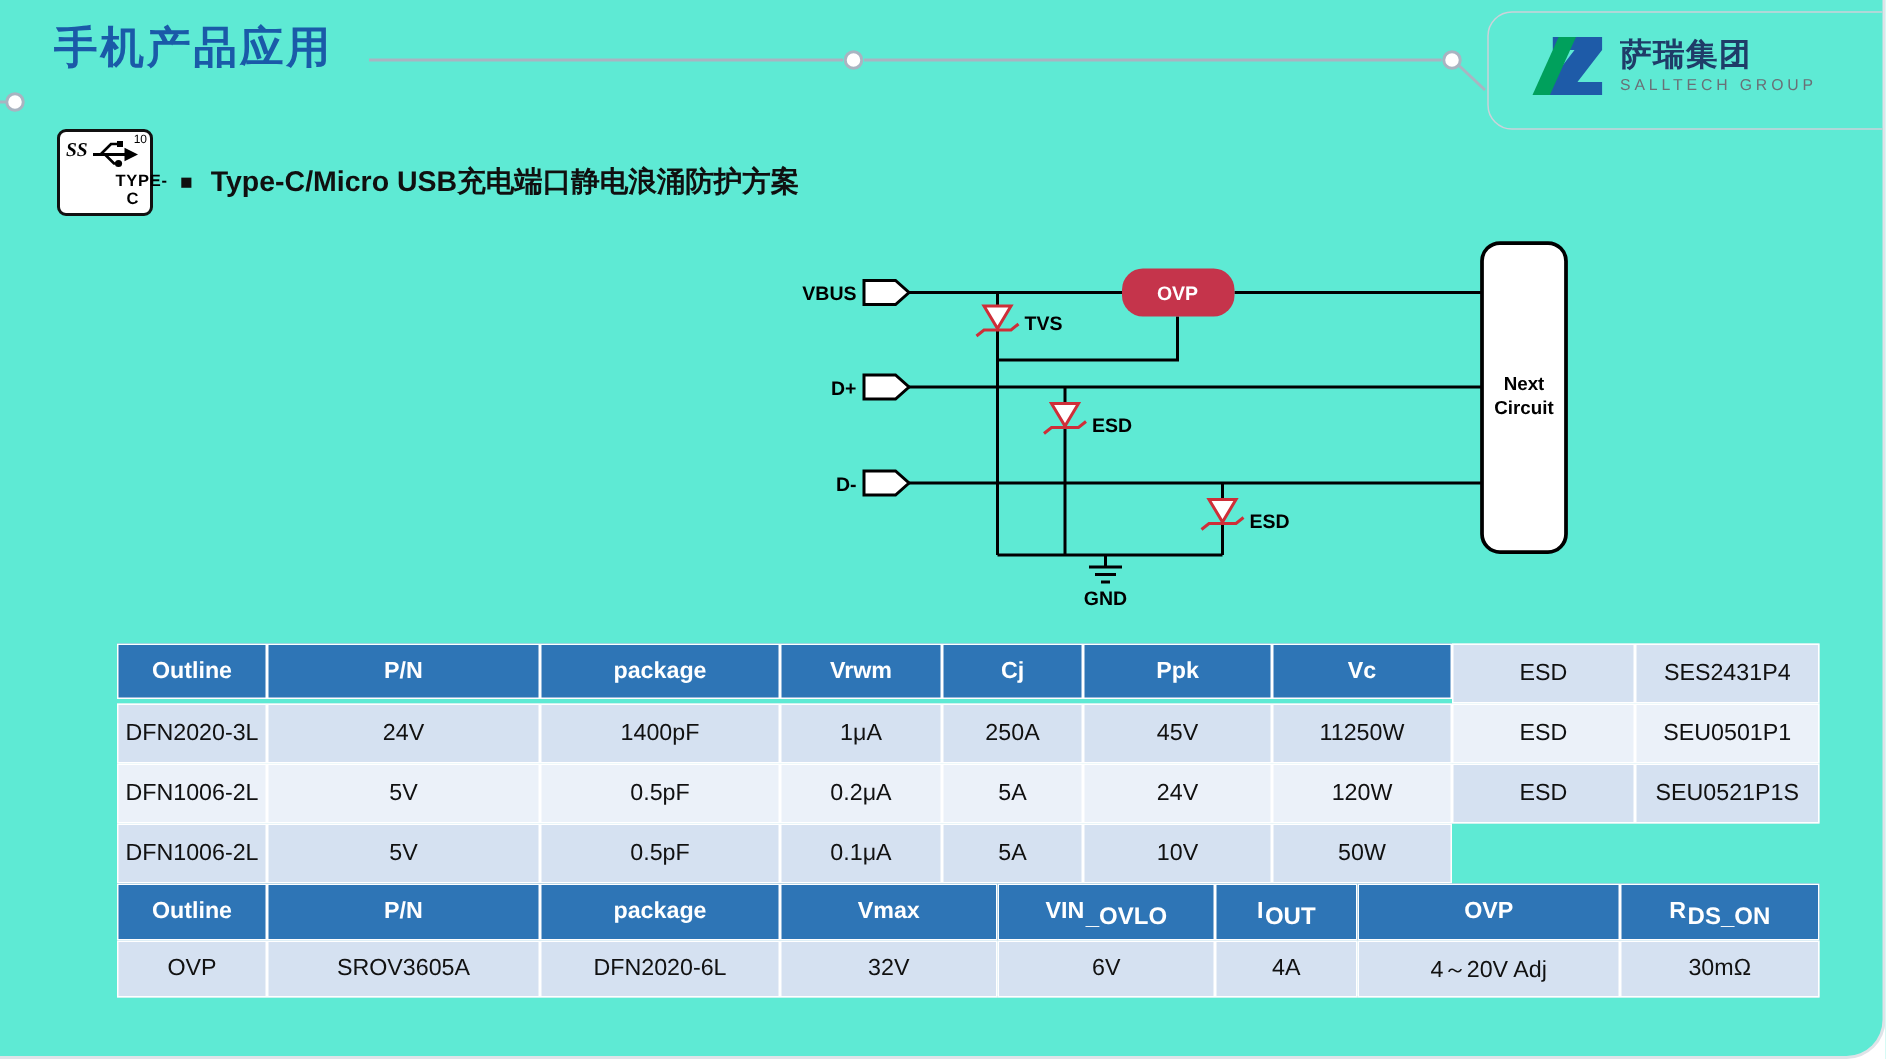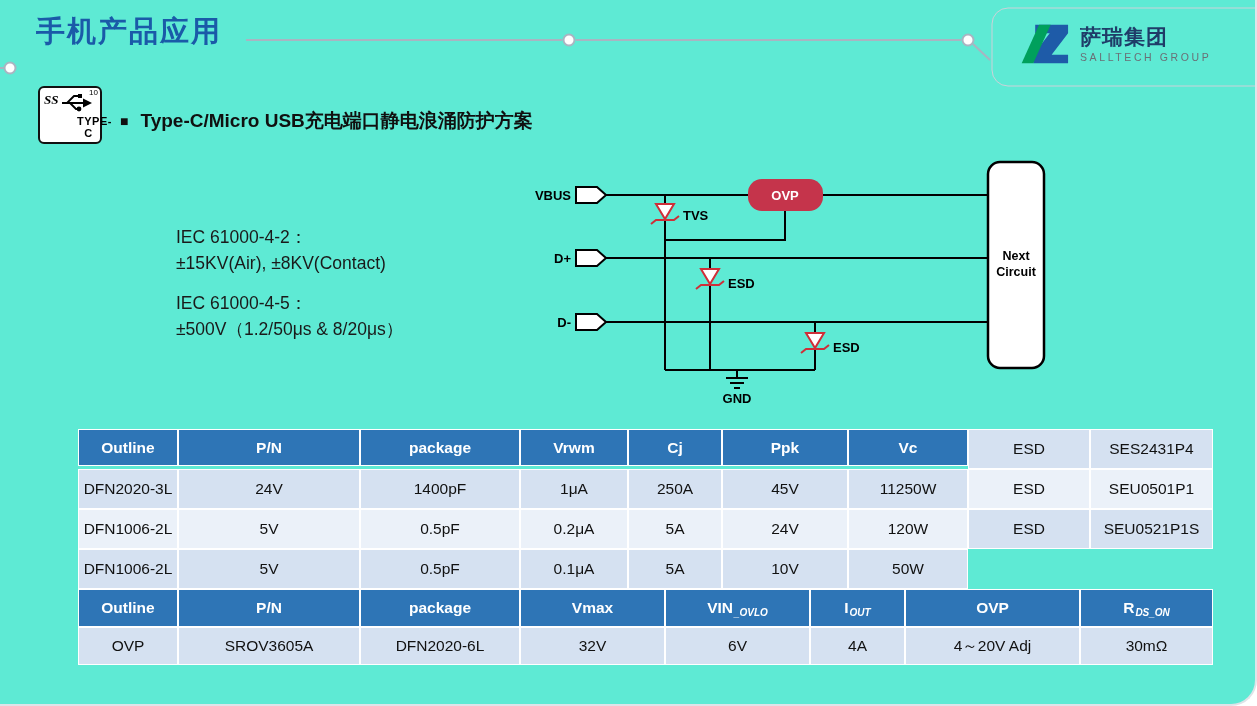--- a/index.html
+++ b/index.html
@@ -52,21 +52,21 @@
   .grid{display:grid;}
   .t1{grid-template-columns:100px 182px 160px 108px 94px 126px 120px 122px 123px;}
   .t2{grid-template-columns:100px 182px 160px 145px 145px 95px 175px 133px;}
   .cell{display:flex;align-items:center;justify-content:center;border:1px solid #fff;box-sizing:border-box;}
   .th{background:var(--thead);color:#fff;font-weight:bold;font-size:15.5px;height:37px;}
   .td{font-size:15.5px;color:#111;height:40px;}
   .t2 .th{height:38px;}
   .t2 .td{height:38px;}
   .row-dark{background:var(--row-dark);}
   .row-light{background:var(--row-light);}
-  .subscr{font-size:10px;transform:translateY(4px);margin-left:1px;font-style:italic;}
+  .subscr{font-size:16px;transform:translateY(4px);margin-left:1px;}
 </style>
 </head>
 <body>
 
 <div class="slide">
 
   <svg class="deco" width="1257" height="706" viewBox="0 0 1257 706">
     <line x1="246" y1="40" x2="562" y2="40"></line>
     <circle cx="569" cy="40" r="5.5"></circle>
     <line x1="576" y1="40" x2="961" y2="40"></line>
@@ -104,26 +104,20 @@
       <span class="ten">10</span>
     </div>
     <div class="typec-label">TYPE-C</div>
   </div>
 
   <div class="section-title">
     <span class="bullet">■</span>
     <span>Type-C/Micro USB充电端口静电浪涌防护方案</span>
   </div>
 
-  <div class="iec">
-    <div>IEC 61000-4-2：</div>
-    <div>±15KV(Air), ±8KV(Contact)</div>
-    <div class="gap">IEC 61000-4-5：</div>
-    <div>±500V（1.2/50μs &amp; 8/20μs）</div>
-  </div>
 
   <svg class="circuit" width="545" height="265" viewBox="520 150 545 265">
 
     <text class="clabel" x="571" y="200" text-anchor="end">VBUS</text>
     <path class="conn" d="M576,187 H597 L606,195 L597,203 H576 Z"></path>
     <path class="wire" d="M606,195 H748"></path>
     <path class="wire" d="M823,195 H988"></path>
     <path class="wire" d="M665,195 V370"></path>
     <path class="wire" d="M665,240 H785 V211"></path>
     <rect class="ovp-pill" x="748" y="179" width="75" height="32" rx="14"></rect>

